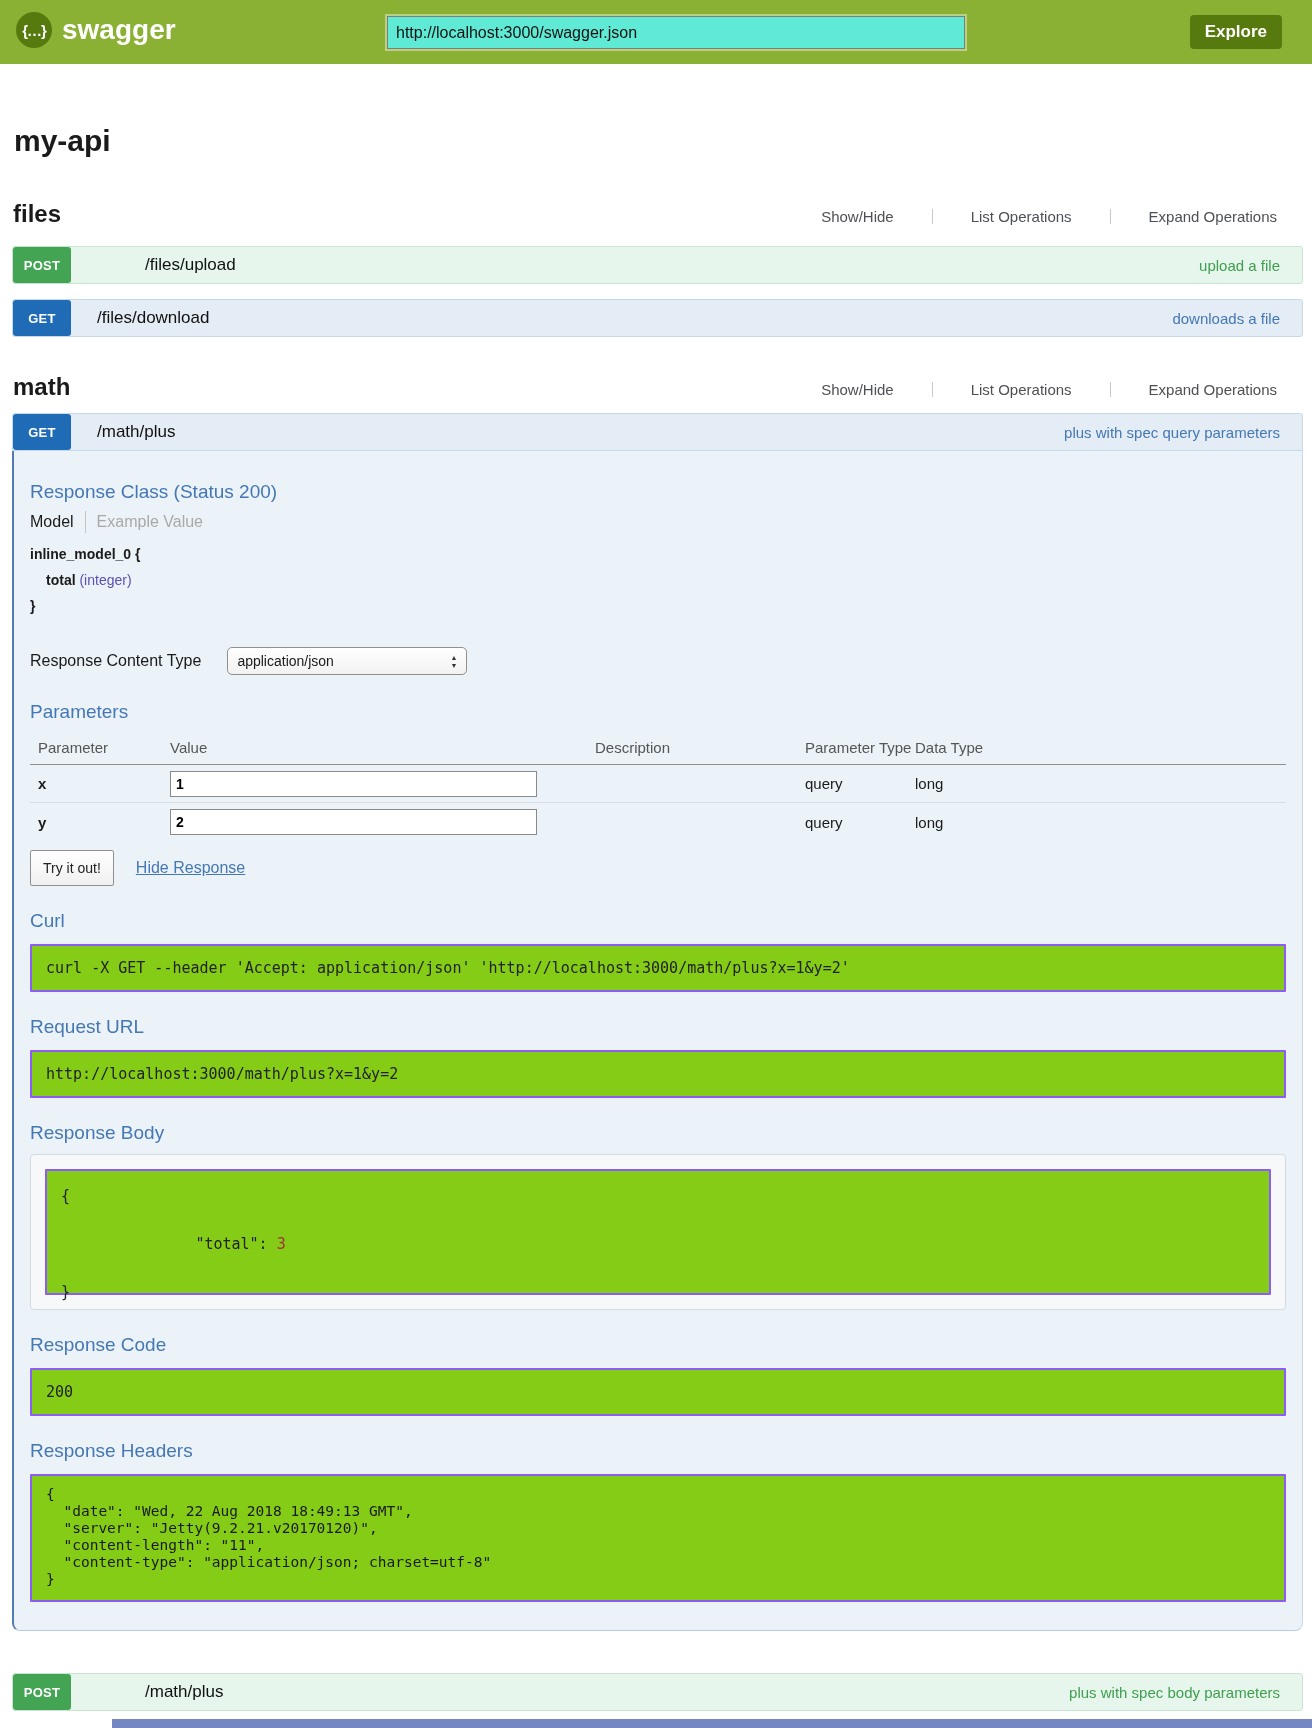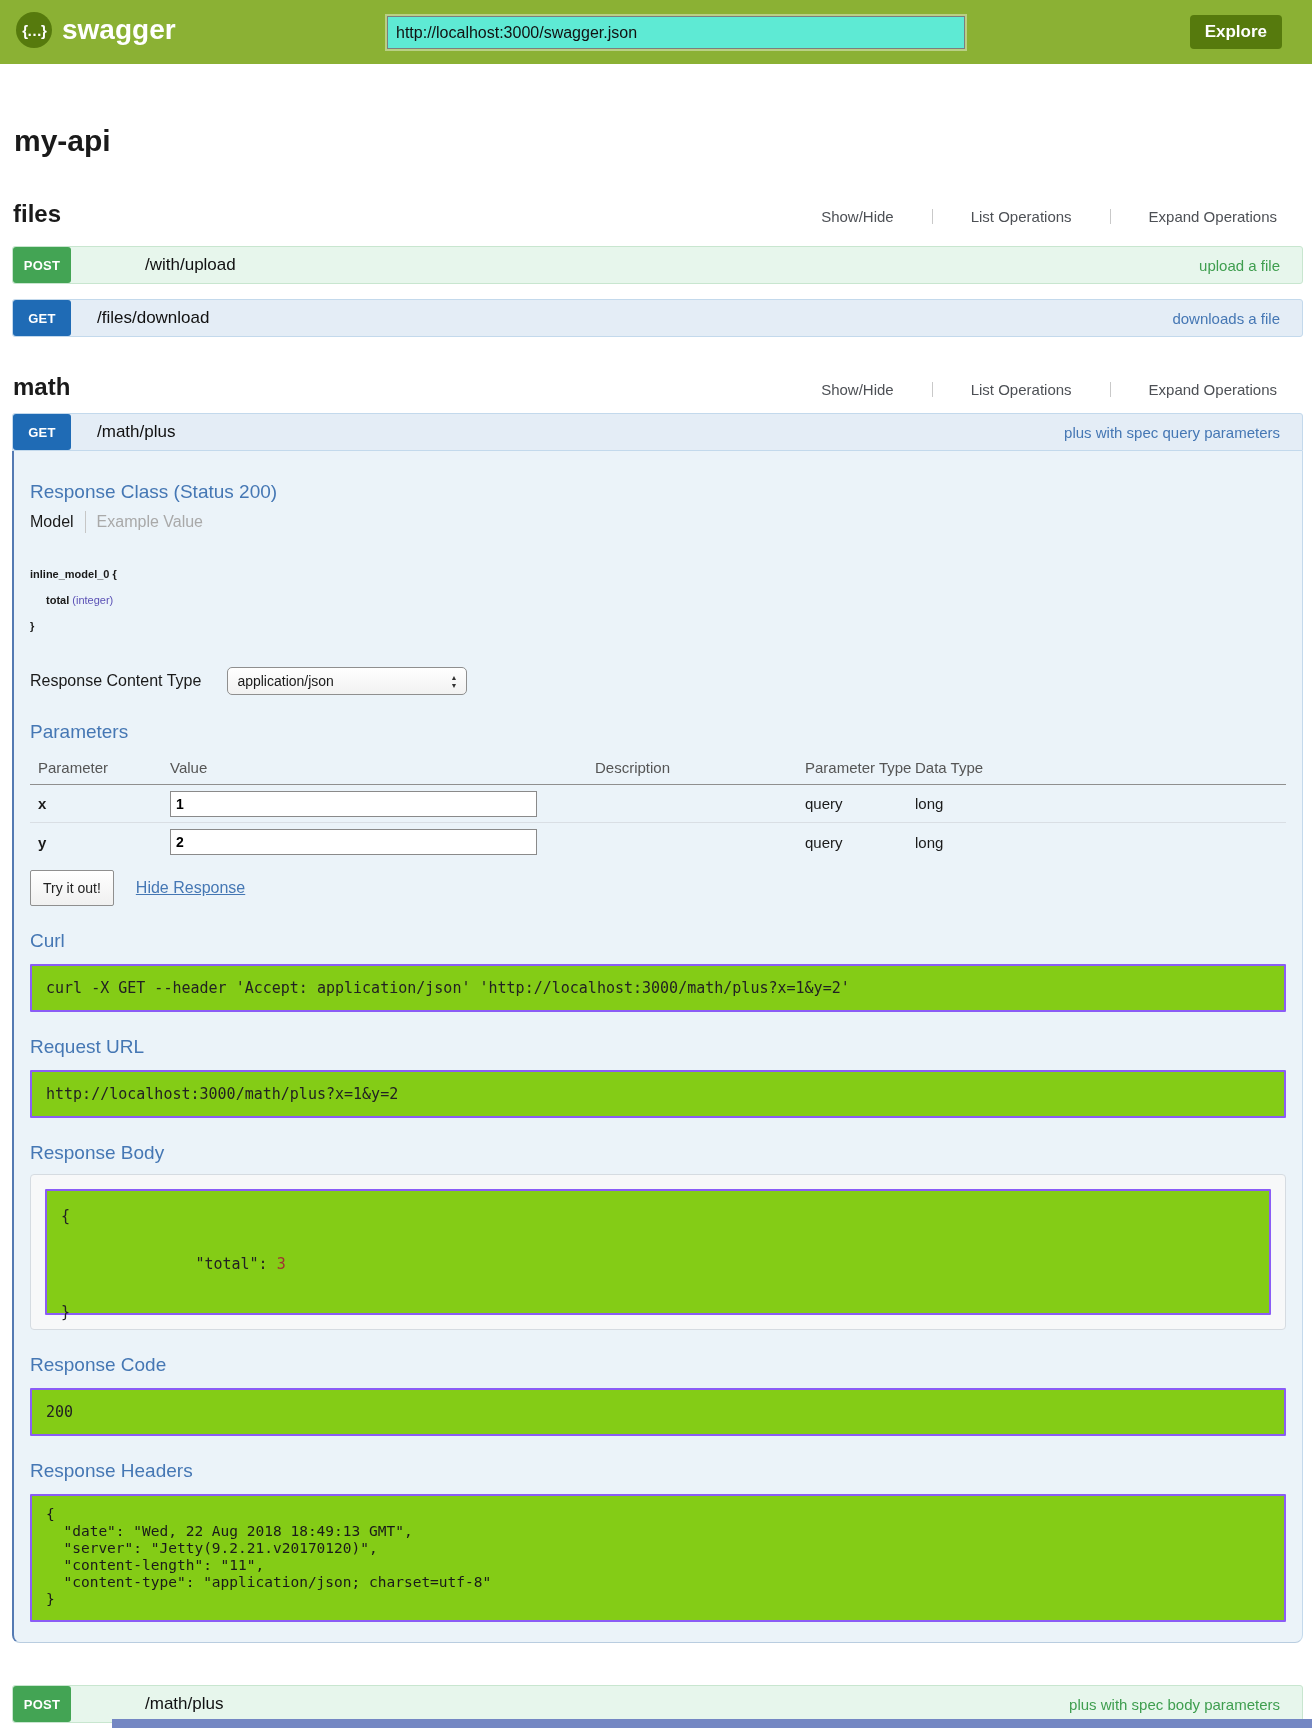--- a/index.html
+++ b/index.html
@@ -44,28 +44,28 @@
   .op-spacer { flex: 1; }
   .op-summary { align-self: center; padding-right: 22px; font-size: 15px; text-decoration: none; }
   .op-summary.blue  { color: #4577b4; }
   .op-summary.green { color: #3f9e4f; }
   .row-gap { margin-top: 15px; }
   .first-row { margin-top: 16px; }
 
   
   .panel { background: #ebf3f9; border-left: 2px solid #547ab3; border-right: 1px solid #c3d9ec;
     border-bottom: 1px solid #b9cde0; border-radius: 0 0 8px 8px;
-    padding: 30px 16px 20px 16px; }
+    padding: 30px 16px 28px 16px; }
   .h-blue { color: #4577b4; font-size: 19px; font-weight: 500; }
   .tabs { display: flex; align-items: center; margin-top: 8px; font-size: 16px; }
   .tab-active { color: #1a1a1a; cursor: pointer; }
   .tab-sep { width: 1px; height: 22px; background: #c6c6c6; margin: 0 11px; }
   .tab-inactive { color: #a9a9a9; cursor: pointer; }
 
-  .model-block { margin-top: 28px; font-size: 11px; line-height: 26px; }
+  .model-block { margin-top: 8px; font-size: 14px; line-height: 26px; }
   .model-open, .model-close { font-weight: bold; }
   .model-prop { padding-left: 16px; }
   .model-prop .pname { font-weight: bold; }
   .model-prop .ptype { color: #5a50b5; }
 
   .rct-row { margin-top: 28px; display: flex; align-items: center; gap: 26px; }
   .rct-label { font-size: 16px; }
   .select-box { width: 240px; height: 28px; background: linear-gradient(#ffffff,#f2f2f2);
     border: 1px solid #8f8f8f; border-radius: 5px; display: flex; align-items: center;
     padding: 0 9px; font-size: 14px; cursor: pointer; }
@@ -130,21 +130,21 @@
         <a>Show/Hide</a>
         <span class="ctrl-sep"></span>
         <a>List Operations</a>
         <span class="ctrl-sep"></span>
         <a>Expand Operations</a>
       </span>
     </div>
 
     <div class="op-row post first-row">
       <span class="badge">POST</span>
-      <a class="op-path">/with/upload</a>
+      <a class="op-path">/files/upload</a>
       <span class="op-spacer"></span>
       <a class="op-summary green">upload a file</a>
     </div>
 
     <div class="op-row get row-gap">
       <span class="badge">GET</span>
       <a class="op-path">/files/download</a>
       <span class="op-spacer"></span>
       <a class="op-summary blue">downloads a file</a>
     </div>

